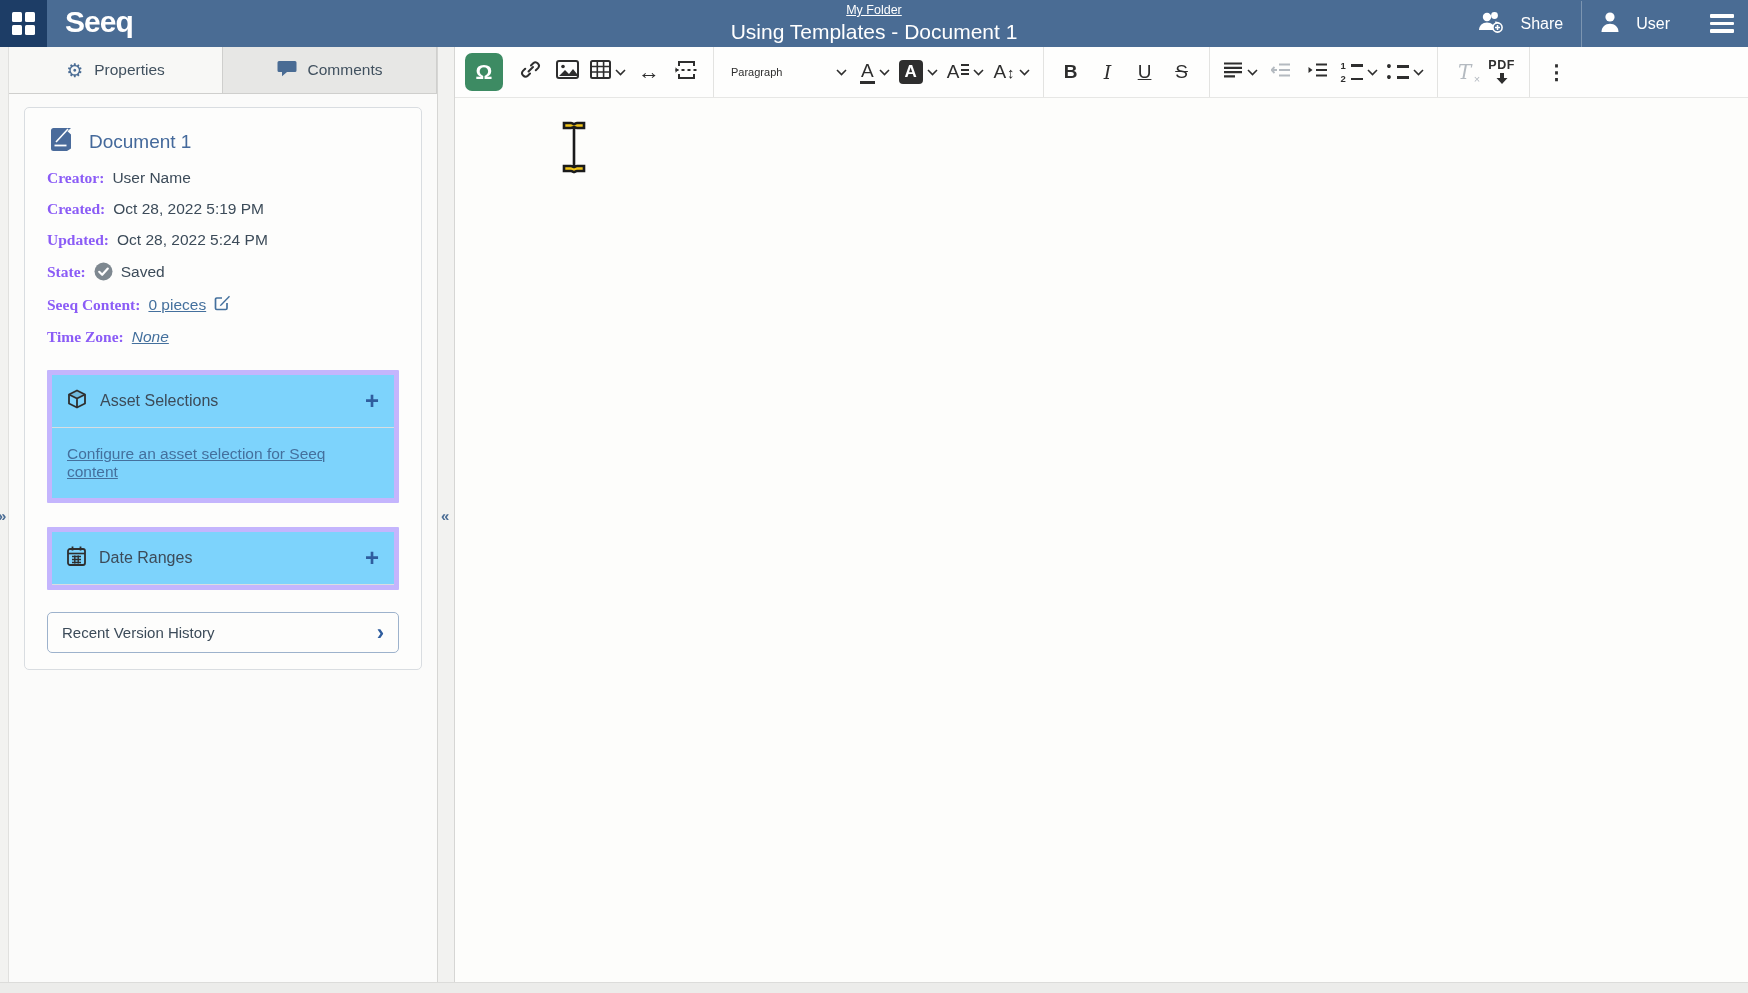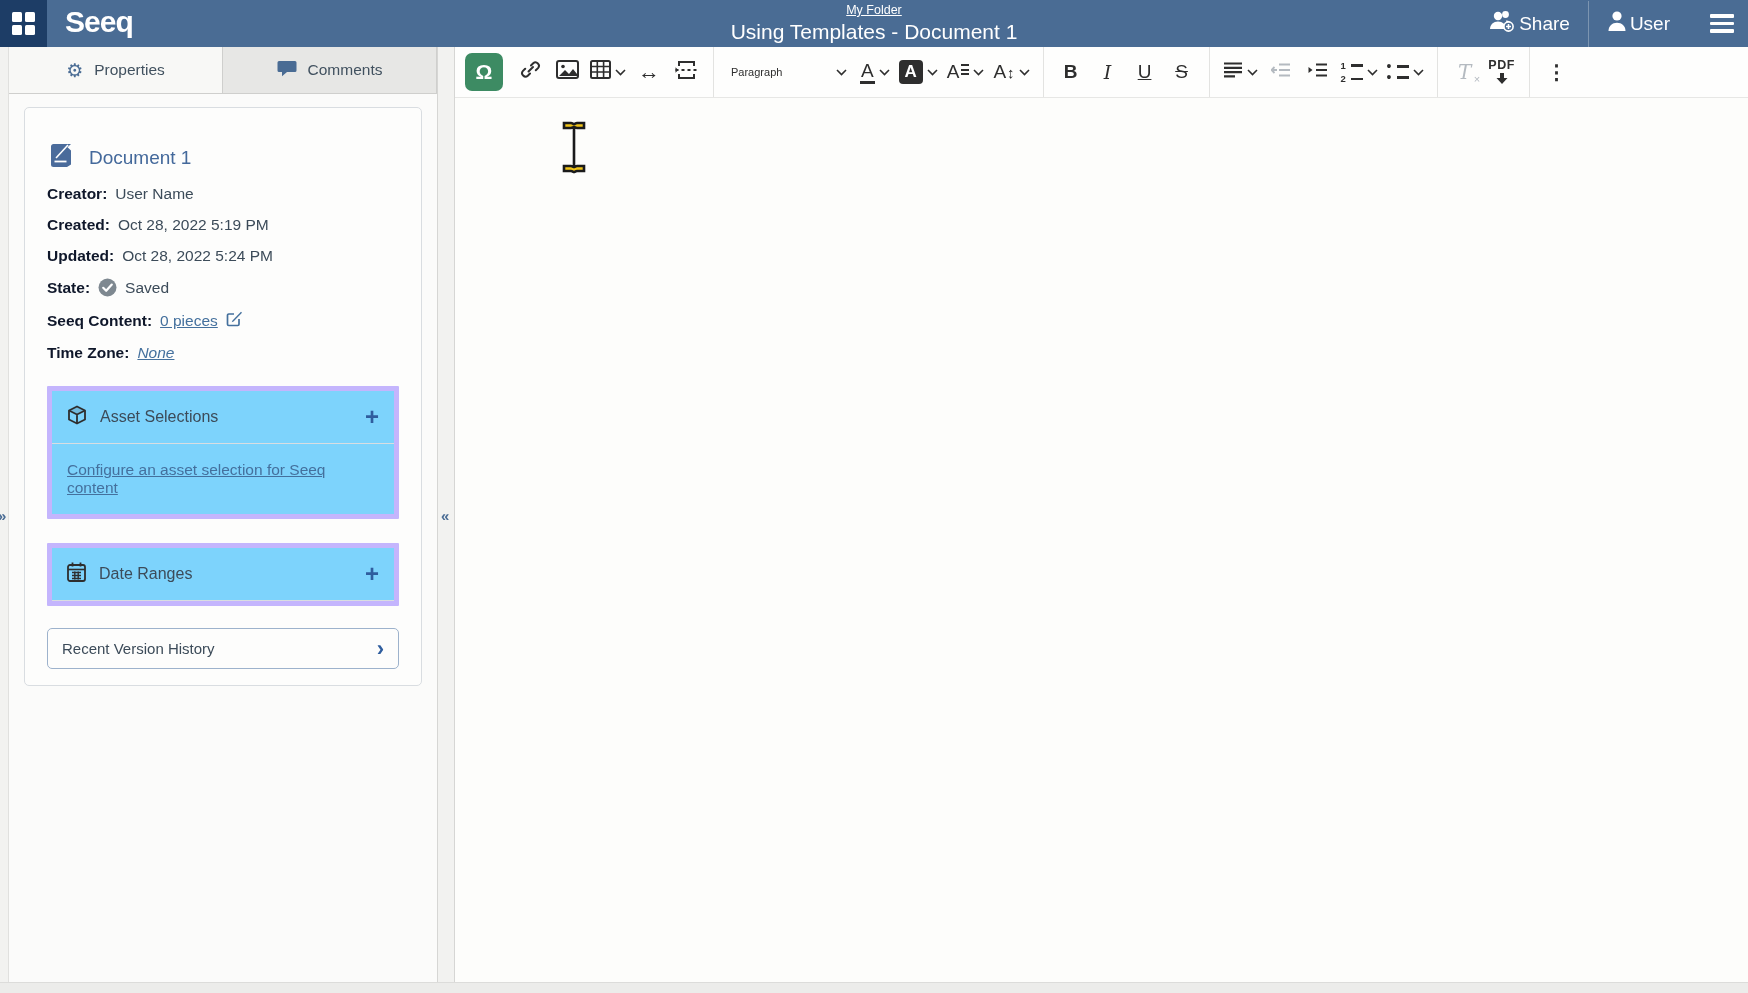--- a/index.html
+++ b/index.html
@@ -10,43 +10,43 @@
   
   .navbar { height:47px; background:#4a6c94; display:flex; align-items:center; position:relative; color:#fff; flex:0 0 auto; }
   .waffle { width:47px; height:47px; background:#1d3d66; display:flex; align-items:center; justify-content:center; cursor:pointer; flex:0 0 auto; }
   .waffle-grid { display:grid; grid-template-columns:10px 10px; grid-template-rows:10px 10px; gap:3px; }
   .waffle-grid i { background:#fff; border-radius:1.5px; }
   .logo { font-size:30px; font-weight:bold; margin-left:18px; letter-spacing:-1px; cursor:pointer; line-height:1; padding-bottom:4px; }
   .nav-center { position:absolute; left:50%; transform:translateX(-50%); text-align:center; top:0; width:500px; }
   .breadcrumb { font-size:12.5px; text-decoration:underline; color:#fff; cursor:pointer; }
   .nav-title { font-size:21px; margin-top:2px; }
   .nav-right { margin-left:auto; display:flex; align-items:center; padding-right:14px; }
-  .nav-btn { display:flex; align-items:center; gap:3px; font-size:19px; cursor:pointer; padding:0 18px; }
+  .nav-btn { display:flex; align-items:center; gap:16px; font-size:16px; cursor:pointer; padding:0 18px; }
   .nav-sep { width:1px; height:46px; background:rgba(255,255,255,0.28); }
   .hamburger { display:flex; flex-direction:column; gap:4px; margin-left:22px; cursor:pointer; }
   .hamburger i { width:24px; height:3.5px; background:#fff; border-radius:1px; }
 
   
   .main { flex:1 1 auto; display:flex; min-height:0; }
   .left-rail { width:9px; background:#f2f2f0; border-right:1px solid #e0e0de; position:relative; cursor:pointer; flex:0 0 auto; }
   .left-rail .handle { position:absolute; top:460px; left:-2px; color:#4a6c94; font-size:15px; font-weight:bold; }
   .divider-strip { width:18px; background:#f2f2f0; border-left:1px solid #d6d6d4; border-right:1px solid #d6d6d4; position:relative; cursor:col-resize; flex:0 0 auto; }
   .divider-strip .handle { position:absolute; top:460px; left:3px; color:#4a6c94; font-size:15px; font-weight:bold; }
 
   
   .sidebar { width:428px; display:flex; flex-direction:column; background:#fbfbfa; flex:0 0 auto; border-right:0; }
   .tabbar { display:flex; height:47px; flex:0 0 auto; background:#e7e7e5; border-bottom:1px solid #cfcfcd; }
   .tab { flex:1; display:flex; align-items:center; justify-content:center; gap:11px; font-size:15.5px; color:#41515f; cursor:pointer; background:#e7e7e5; border-right:1px solid #cfcfcd; }
   .tab.active { background:#f8f8f6; }
   .gear { font-size:19px; color:#4a6c94; line-height:1; }
   .panel-body { flex:1; padding:13px 15px; overflow:hidden; }
-  .card { border:1px solid #d9dde1; border-radius:5px; background:#fdfdfc; padding:36px 22px 16px 22px; }
+  .card { border:1px solid #d9dde1; border-radius:5px; background:#fdfdfc; padding:20px 22px 16px 22px; }
   .doc-header { display:flex; align-items:center; gap:15px; color:#44699b; font-size:19px; margin-bottom:4px; }
   .prop-row { margin-top:13px; font-size:15.5px; display:flex; align-items:center; gap:8px; color:#3c4b59; }
-  .prop-label { font-weight:bold; color:#0f172a; }
+  .prop-label { font-weight:bold; color:#8b5cf6;font-family:Liberation Serif, serif; }
   a.s-link { color:#44709d; text-decoration:underline; cursor:pointer; }
   a.s-link.no-underline { text-decoration:none; }
   .tz-link { font-style:italic; }
   .check-circle { display:inline-flex; }
   .section { border:5px solid #c4b5fd; border-radius:1px; margin-top:24px; background:#7dd3fc; }
   .section-header { display:flex; align-items:center; gap:13px; padding:14px 15px; border-bottom:1px solid #d9dde1; font-size:16px; color:#3c4b59; }
   .plus-btn { margin-left:auto; color:#2f5d9e; font-size:24px; font-weight:bold; line-height:0.8; cursor:pointer; }
   .section-body { padding:17px 15px; font-size:15.5px; }
   .version-btn { margin-top:22px; border:1px solid #9db2cc; border-radius:5px; padding:11px 14px; display:flex; justify-content:space-between; align-items:center; color:#3c4b59; font-size:15px; cursor:pointer; background:#fdfdfc; }
   .version-btn .chev { color:#2f5d9e; font-size:22px; font-weight:bold; line-height:0.7; }

